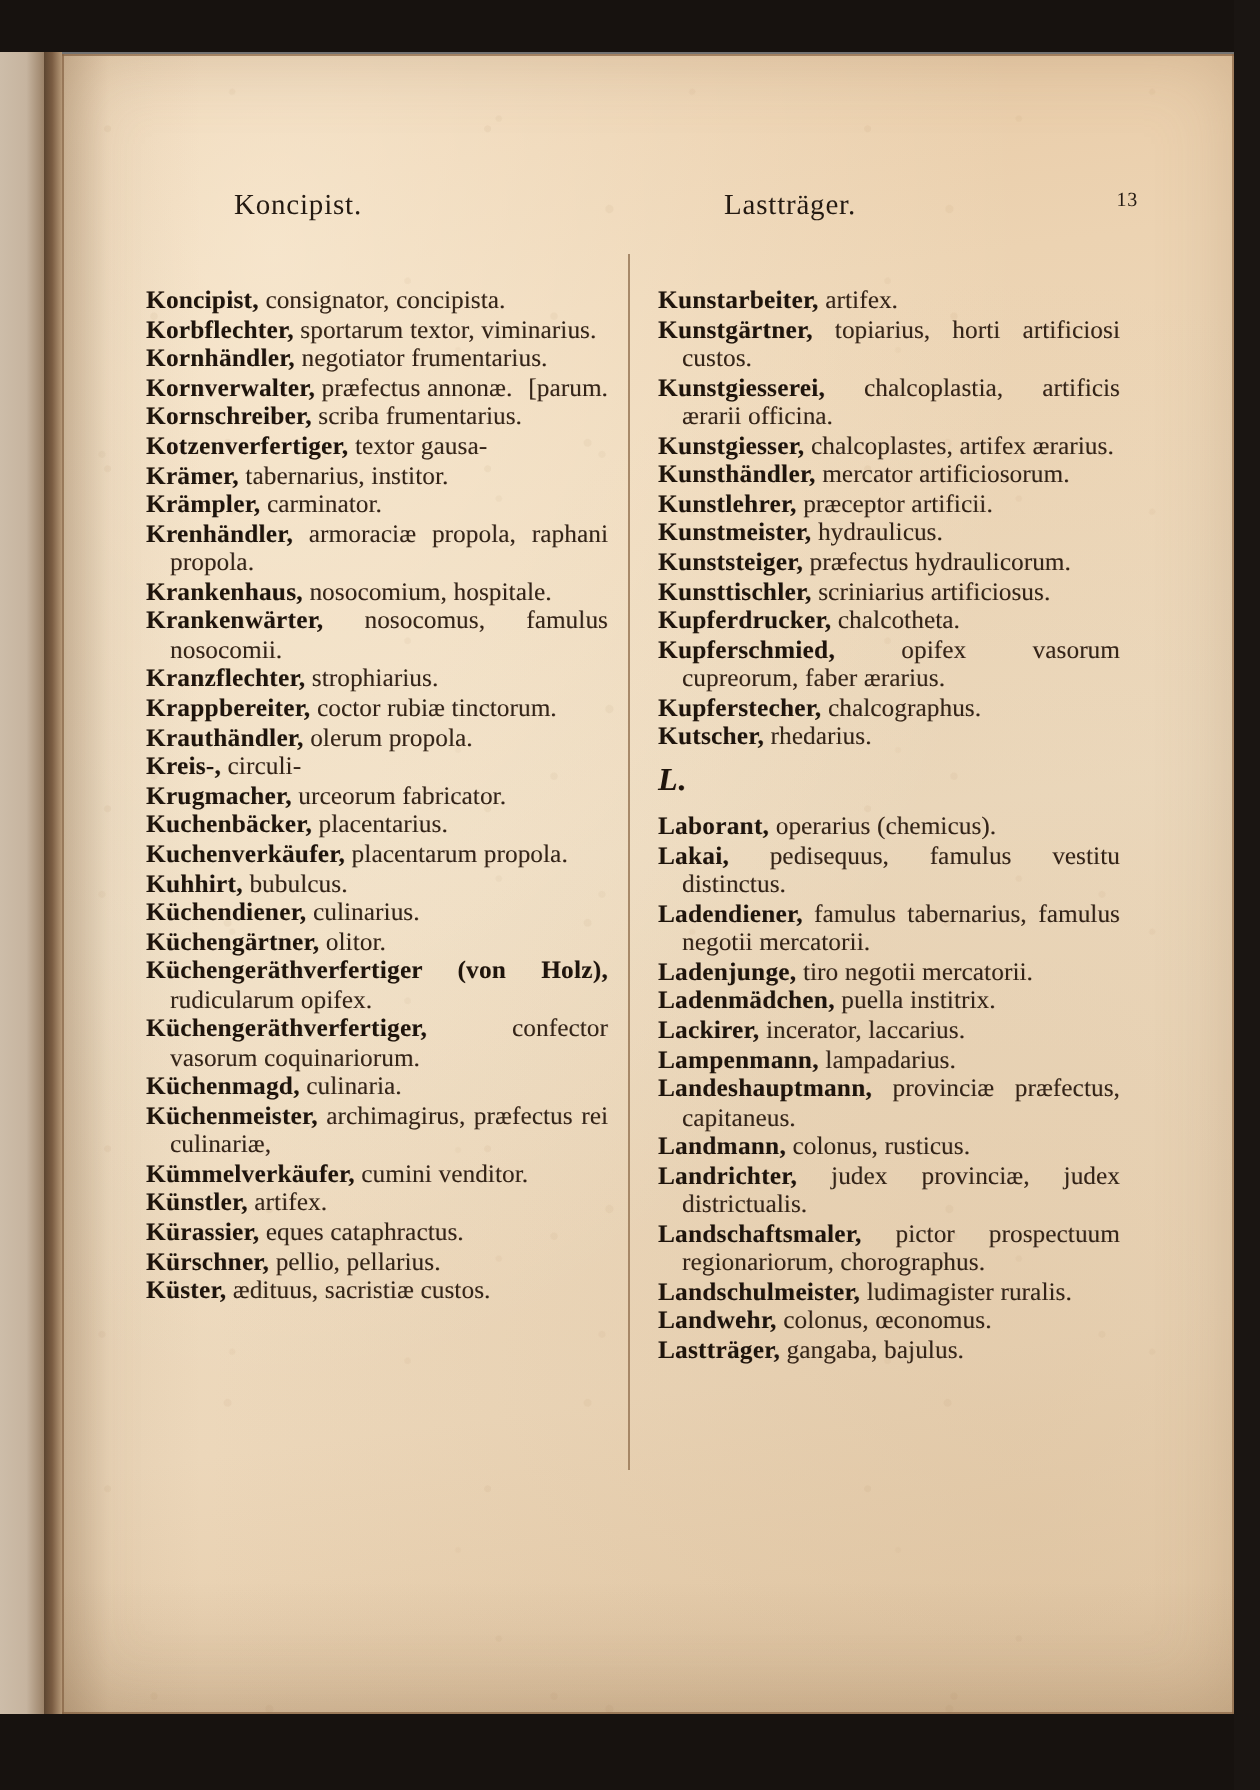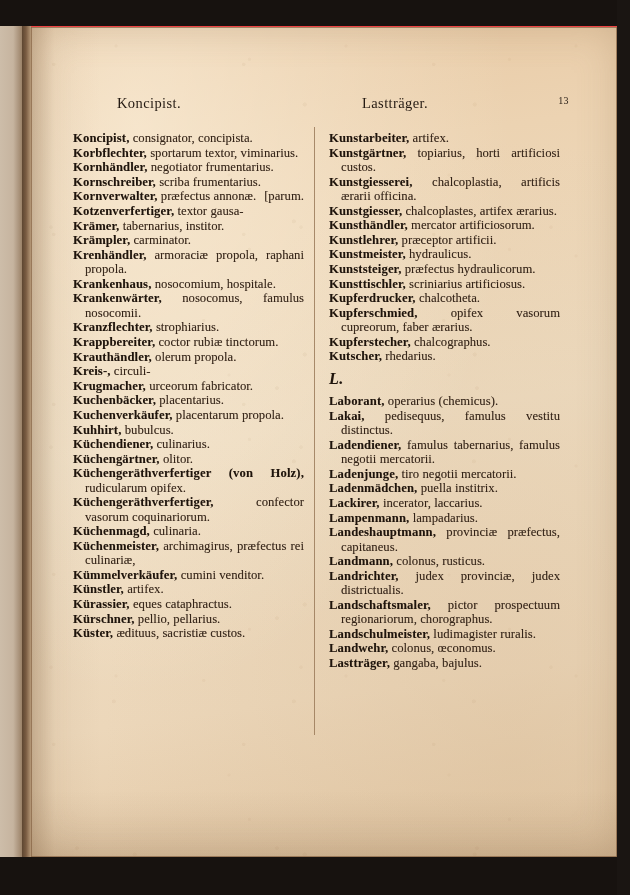--- a/index.html
+++ b/index.html
@@ -12,21 +12,21 @@
     height: 895px;
     overflow: hidden;
     font-family: "Liberation Serif", "DejaVu Serif", serif;
   }
 
   
   #scan {
     position: relative;
     width: 630px;
     height: 895px;
-    background: #ef4444;
+    background: #737373;
   }
   .dark-band {
     position: absolute;
     left: 0;
     width: 630px;
     background: #17120f;
   }
   .dark-band.top   { top: 0;  height: 26px; }
   .dark-band.bottom{ bottom: 0; height: 38px; }
 
@@ -144,21 +144,21 @@
   }
 
   
   .columns {
     position: relative;
     margin-top: 10px;
     height: 660px;
   }
   .col {
     position: absolute;
-    top: 0;
+    top: 12px;
     width: 231px;
   }
   .col.left  { left: 0; }
   .col.right { left: 256px; }
 
   .col-rule {
     position: absolute;
     top: -4px;
     left: 241px;
     width: 1px;
@@ -232,22 +232,22 @@
         <span class="rh-right">Lastträger.</span>
         <span class="rh-page">13</span>
       </div>
 
       <div class="columns">
         <div class="col-rule"></div>
         <div class="col left" id="col-left">
             <p class="entry"><span class="hw">Koncipist,</span> <span class="gl">consignator, concipista.</span></p>
             <p class="entry"><span class="hw">Korbflechter,</span> <span class="gl">sportarum textor, viminarius.</span></p>
             <p class="entry"><span class="hw">Kornhändler,</span> <span class="gl">negotiator frumentarius.</span></p>
+            <p class="entry"><span class="hw">Kornverwalter,</span> <span class="gl">præfectus annonæ.</span><span class="gl bracket-ref">[parum.</span></p>
             <p class="entry"><span class="hw">Kornschreiber,</span> <span class="gl">scriba frumentarius.</span></p>
-            <p class="entry"><span class="hw">Kornverwalter,</span> <span class="gl">præfectus annonæ.</span><span class="gl bracket-ref">[parum.</span></p>
             <p class="entry"><span class="hw">Kotzenverfertiger,</span> <span class="gl">textor gausa-</span></p>
             <p class="entry"><span class="hw">Krämer,</span> <span class="gl">tabernarius, institor.</span></p>
             <p class="entry"><span class="hw">Krämpler,</span> <span class="gl">carminator.</span></p>
             <p class="entry"><span class="hw">Krenhändler,</span> <span class="gl">armoraciæ propola, raphani propola.</span></p>
             <p class="entry"><span class="hw">Krankenhaus,</span> <span class="gl">nosocomium, hospitale.</span></p>
             <p class="entry"><span class="hw">Krankenwärter,</span> <span class="gl">nosocomus, famulus nosocomii.</span></p>
             <p class="entry"><span class="hw">Kranzflechter,</span> <span class="gl">strophiarius.</span></p>
             <p class="entry"><span class="hw">Krappbereiter,</span> <span class="gl">coctor rubiæ tinctorum.</span></p>
             <p class="entry"><span class="hw">Krauthändler,</span> <span class="gl">olerum propola.</span></p>
             <p class="entry"><span class="hw">Kreis-,</span> <span class="gl">circuli-</span></p>

